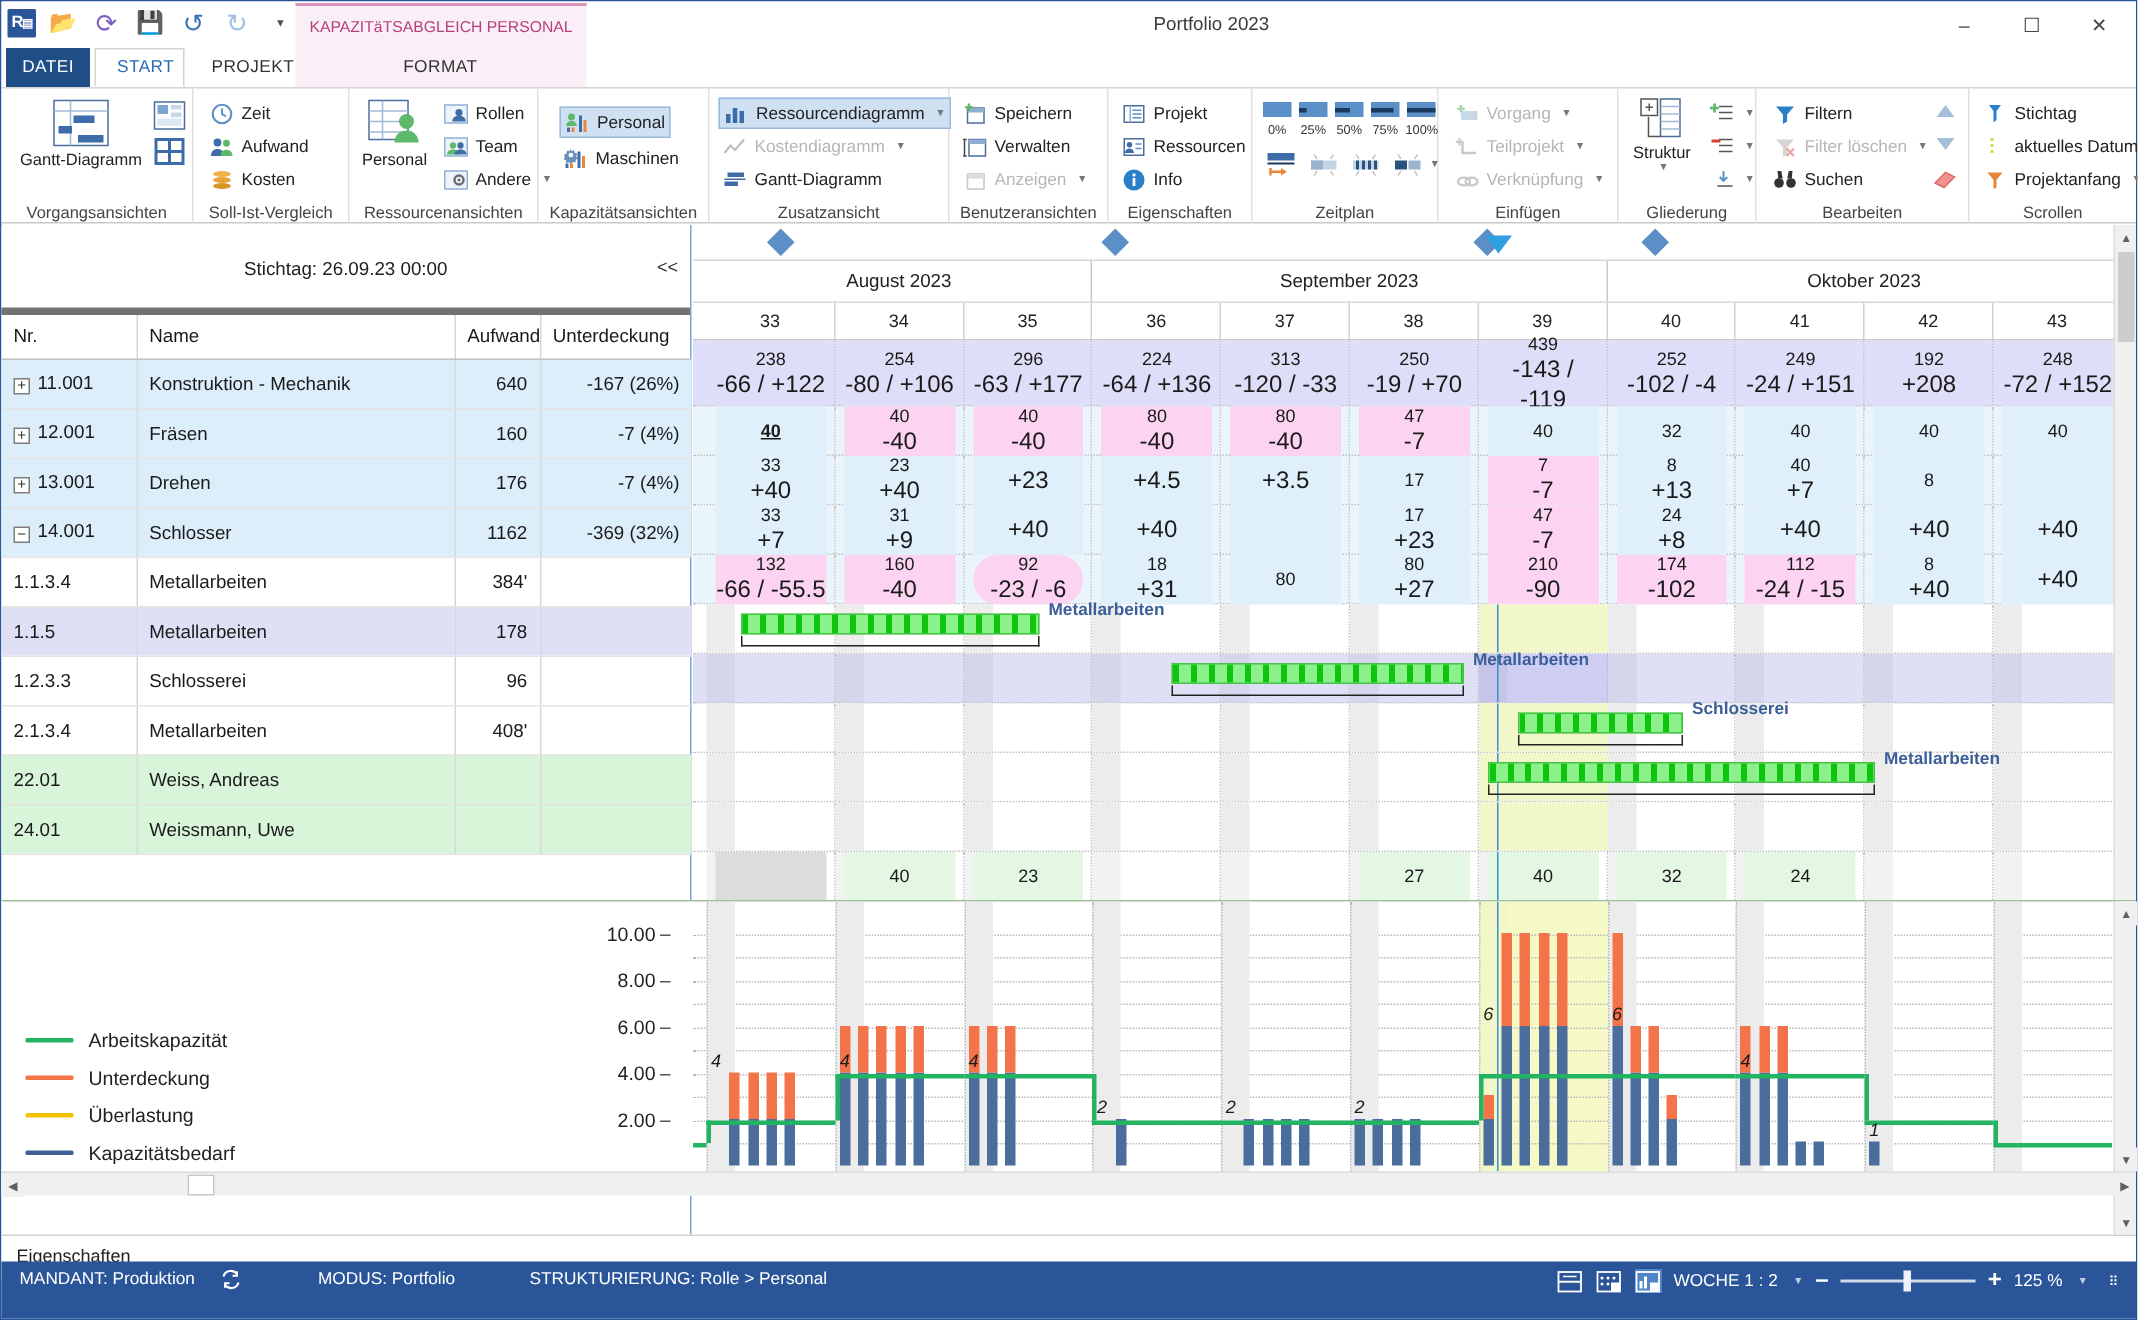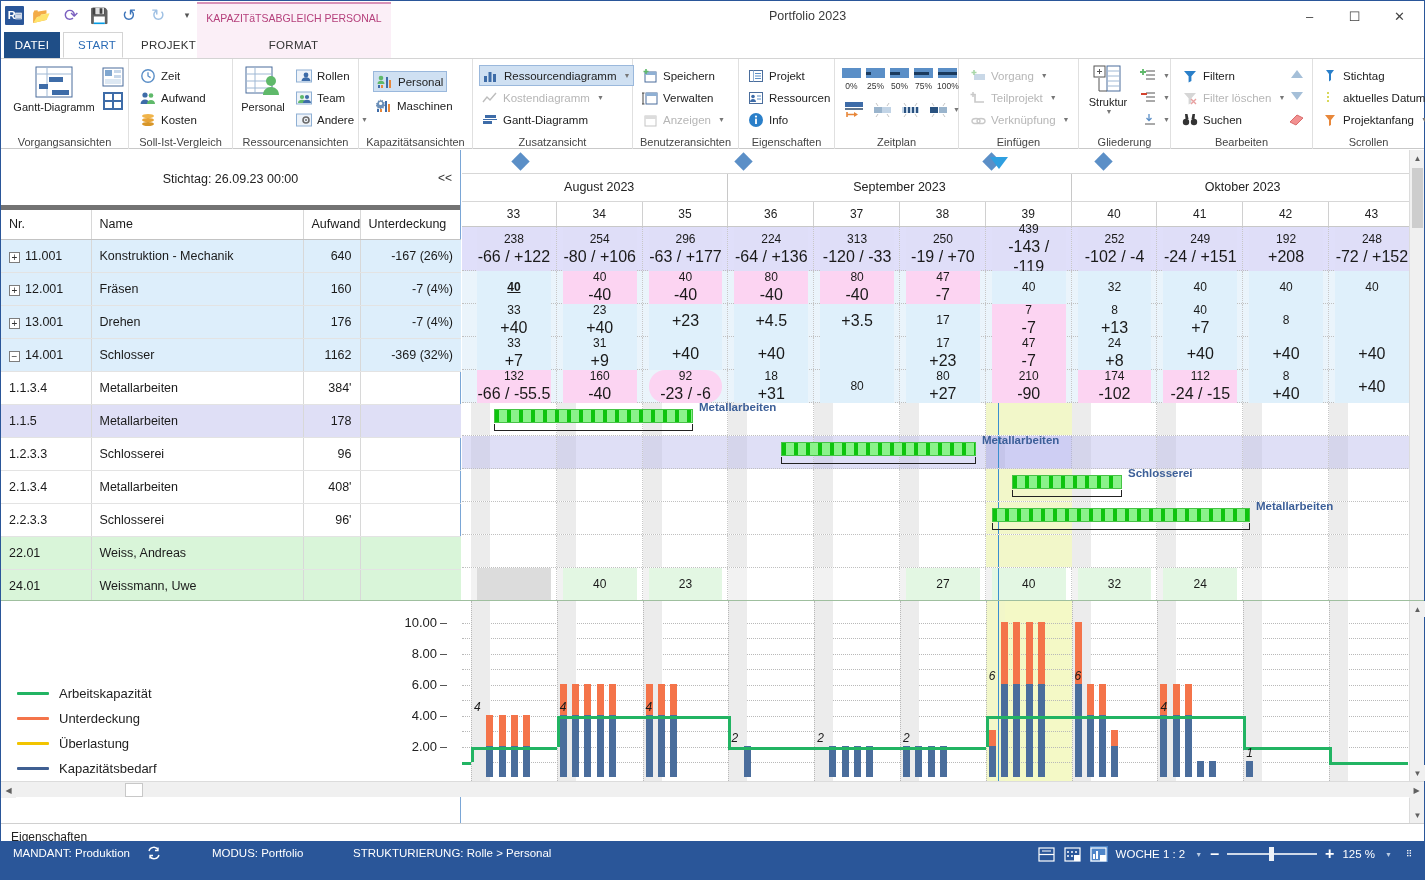--- a/index.html
+++ b/index.html
@@ -655,26 +655,20 @@
             <tr>
               <td class="c-nr"><span>1.2.3.3</span></td>
               <td class="c-name">Schlosserei</td>
               <td class="c-auf num">96</td>
               <td class="c-unt num " style="border-right:0"></td>
             </tr>
             <tr>
               <td class="c-nr"><span>2.1.3.4</span></td>
               <td class="c-name">Metallarbeiten</td>
               <td class="c-auf num">408'</td>
-              <td class="c-unt num " style="border-right:0"></td>
-            </tr>
-            <tr>
-              <td class="c-nr"><span>2.2.3.3</span></td>
-              <td class="c-name">Schlosserei</td>
-              <td class="c-auf num">96'</td>
               <td class="c-unt num " style="border-right:0"></td>
             </tr>
             <tr class="res">
               <td class="c-nr"><span>22.01</span></td>
               <td class="c-name">Weiss, Andreas</td>
               <td class="c-auf num"></td>
               <td class="c-unt num " style="border-right:0"></td>
             </tr>
             <tr class="res">
               <td class="c-nr"><span>24.01</span></td>

